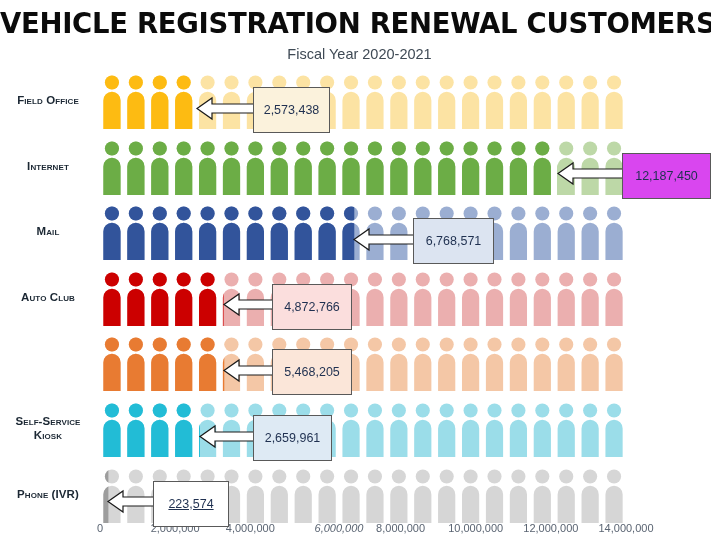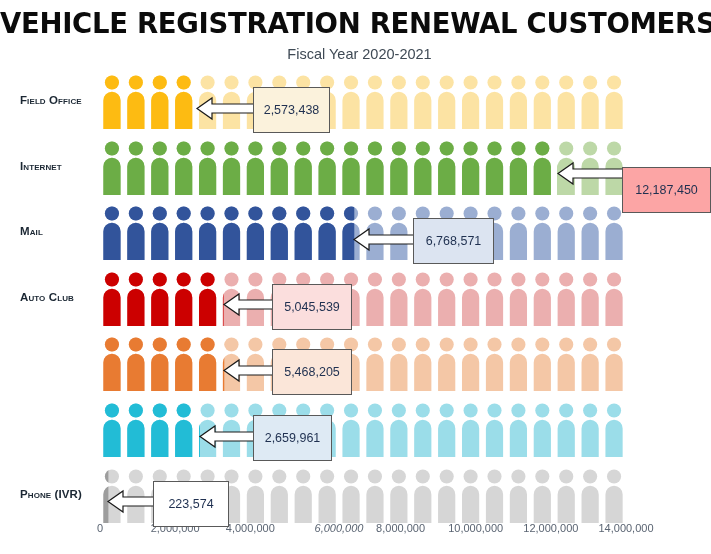--- a/index.html
+++ b/index.html
@@ -45,32 +45,31 @@
   .row {
     position: absolute;
     left: 0;
     width: 711px;
     height: 62px;
   }
   .row-label {
     position: absolute;
     left: 0;
     width: 96px;
-    text-align: left;
+    text-align: center;
     top: 50%;
     transform: translateY(-50%);
     font-family: "Liberation Sans", sans-serif;
     font-weight: bold;
     font-size: 11.5px;
     color: #1b2733;
     line-height: 1.18;
     letter-spacing: 0.1px;
     font-variant: small-caps;
     text-transform: capitalize;
-    margin-left: 20px;
   }
   .row-label .lbl-line { display: block; }
 
   .pictos {
     position: absolute;
     left: 100px;
     top: 0;
     width: 526px;
     height: 62px;
   }
@@ -2469,20 +2468,24 @@
                 L 3.3472727272727276 27.413636363636364
                 A 8.607272727272727 8.607272727272727 0 0 1 20.561818181818182 27.413636363636364
                 L 20.561818181818182 56 Z"></path>
       </g>
     </g>
           </g>
         </svg>
       </div>
     </div>
     <div class="row" style="top: 332px;">
+      <div class="row-label">
+        <span class="lbl-line">Self-Service</span>
+        <span class="lbl-line">Kiosk</span>
+      </div>
       <div class="pictos" style="top: 3px;">
         <svg width="526" height="56" viewBox="0 0 526 56">
           <g transform="translate(0.00,0)">
     <g>
       <clipPath id="cp5_0">
                 <rect x="0" y="0" width="23.91" height="56"></rect>
               </clipPath>
       <g fill="#9BDDE9">
         <circle cx="11.954545454545455" cy="9.553181818181818" r="7.053181818181818"></circle>
         <path d="M 3.3472727272727276 56
@@ -3416,51 +3419,51 @@
     </div>
     <svg class="arrow-svg" width="58.312257999999986" height="27" style="left: 196.688px; top: 28.5px;">
       <polygon points="0.0,13.5 15.0,3.0 15.0,9.0 58.3,9.0 58.3,18.0 15.0,18.0 15.0,24.0" fill="#ffffff" stroke="#1a1a1a" stroke-width="1.2"></polygon>
     </svg>
     <div class="callout" style="left: 253px; top: 21px; width: 77px; background: rgb(251, 242, 220);">
       <span>2,573,438</span>
     </div>
     <svg class="arrow-svg" width="66.10009285714284" height="27" style="left: 557.9px; top: 94.1px;">
       <polygon points="0.0,13.5 15.0,3.0 15.0,9.0 66.1,9.0 66.1,18.0 15.0,18.0 15.0,24.0" fill="#ffffff" stroke="#1a1a1a" stroke-width="1.2"></polygon>
     </svg>
-    <div class="callout" style="left: 622px; top: 86.6px; width: 89px; background: #fca5a5; margin-top: 14px;">
+    <div class="callout" style="left: 622px; top: 86.6px; width: 89px; background: #d946ef;">
       <span>12,187,450</span>
     </div>
     <svg class="arrow-svg" width="60.695118142857154" height="27" style="left: 354.305px; top: 159.7px;">
       <polygon points="0.0,13.5 15.0,3.0 15.0,9.0 60.7,9.0 60.7,18.0 15.0,18.0 15.0,24.0" fill="#ffffff" stroke="#1a1a1a" stroke-width="1.2"></polygon>
     </svg>
     <div class="callout" style="left: 413px; top: 152.2px; width: 81px; background: rgb(220, 228, 241);">
       <span>6,768,571</span>
     </div>
     <svg class="arrow-svg" width="50.45056514285716" height="27" style="left: 223.549px; top: 225.3px;">
       <polygon points="0.0,13.5 15.0,3.0 15.0,9.0 50.5,9.0 50.5,18.0 15.0,18.0 15.0,24.0" fill="#ffffff" stroke="#1a1a1a" stroke-width="1.2"></polygon>
     </svg>
     <div class="callout" style="left: 272px; top: 217.8px; width: 80px; background: rgb(251, 222, 221);">
-      <span>5,045,539</span>
+      <span>4,872,766</span>
     </div>
     <svg class="arrow-svg" width="49.726225571428586" height="27" style="left: 224.274px; top: 290.9px;">
       <polygon points="0.0,13.5 15.0,3.0 15.0,9.0 49.7,9.0 49.7,18.0 15.0,18.0 15.0,24.0" fill="#ffffff" stroke="#1a1a1a" stroke-width="1.2"></polygon>
     </svg>
     <div class="callout" style="left: 272px; top: 283.4px; width: 80px; background: rgb(251, 230, 217);">
       <span>5,468,205</span>
     </div>
     <svg class="arrow-svg" width="55.06146528571429" height="27" style="left: 199.939px; top: 356.5px;">
       <polygon points="0.0,13.5 15.0,3.0 15.0,9.0 55.1,9.0 55.1,18.0 15.0,18.0 15.0,24.0" fill="#ffffff" stroke="#1a1a1a" stroke-width="1.2"></polygon>
     </svg>
     <div class="callout" style="left: 253px; top: 349px; width: 79px; background: rgb(222, 234, 244);">
       <span>2,659,961</span>
     </div>
     <svg class="arrow-svg" width="46.60000542857142" height="27" style="left: 108.4px; top: 422.1px;">
       <polygon points="0.0,13.5 15.0,3.0 15.0,9.0 46.6,9.0 46.6,18.0 15.0,18.0 15.0,24.0" fill="#ffffff" stroke="#1a1a1a" stroke-width="1.2"></polygon>
     </svg>
-    <div class="callout" style="left: 153px; top: 414.6px; width: 76px; background: rgb(255, 255, 255);">
+    <div class="callout" style="left: 153px; top: 414.6px; width: 76px; background: rgb(255, 255, 255); text-decoration: underline;">
       <span>223,574</span>
     </div>
   </div>
 
 <div id="axis">
     <div class="tick" style="left: 100px;">0</div>
     <div class="tick" style="left: 175.143px;">2,000,000</div>
     <div class="tick" style="left: 250.286px;">4,000,000</div>
     <div class="tick" style="left: 339px; font-style: italic;">6,000,000</div>
     <div class="tick" style="left: 400.571px;">8,000,000</div>

